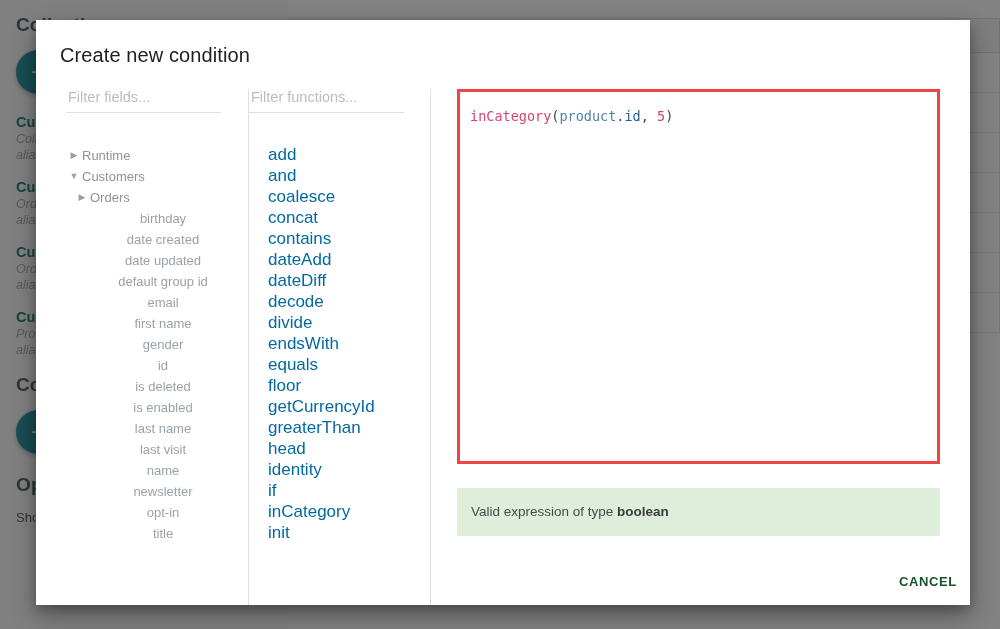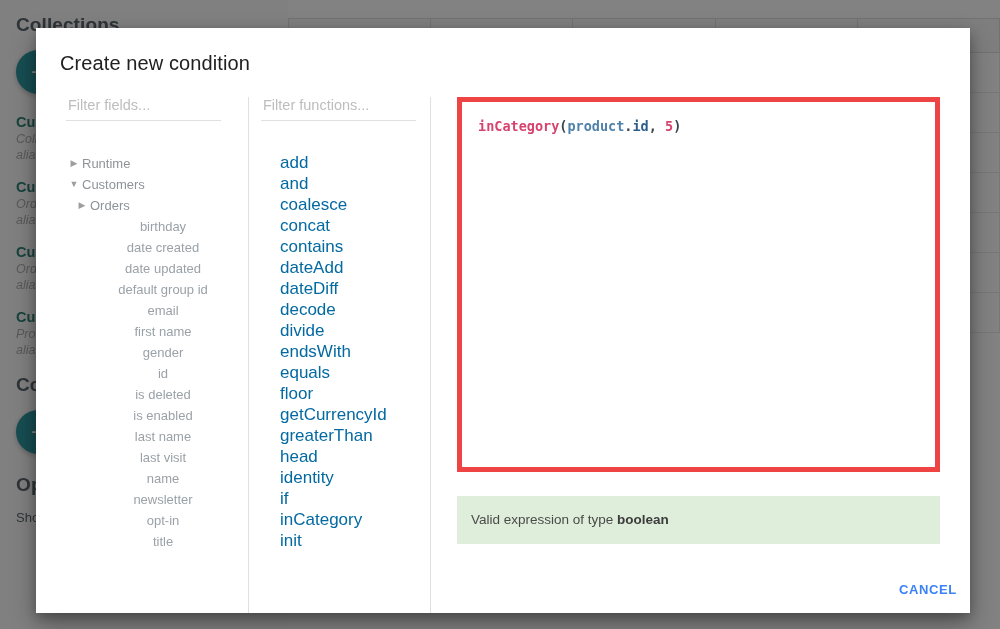--- a/index.html
+++ b/index.html
@@ -116,21 +116,21 @@
   .scrim {
     position: absolute;
     inset: 0;
     background: rgba(40, 40, 40, 0.58);
   }
 
   
   .modal {
     position: absolute;
     left: 36px;
-    top: 28px;
+    top: 20px;
     width: 934px;
     height: 585px;
     background: #ffffff;
     box-shadow: 0 11px 24px rgba(0,0,0,.32), 0 4px 10px rgba(0,0,0,.22);
     display: flex;
     flex-direction: column;
     overflow: hidden;
   }
 
   .modal-title {
@@ -150,21 +150,21 @@
 
   
   .col {
     display: flex;
     flex-direction: column;
     min-height: 0;
     padding-right: 12px;
   }
 
   .col-fields { width: 212px; flex: 0 0 212px; padding-left: 30px; }
-  .col-funcs  { width: 182px; flex: 0 0 182px; padding-left: 12px;
+  .col-funcs  { width: 182px; flex: 0 0 182px; 
                 border-left: 1px solid #e0e0e0; }
 
   .filter-input {
     border: none;
     border-bottom: 1px solid #e0e0e0;
     outline: none;
     background: transparent;
     font-family: "Liberation Sans", sans-serif;
     font-size: 14.5px;
     color: #616161;
@@ -214,25 +214,24 @@
     flex: 1;
     display: flex;
     flex-direction: column;
     padding: 0 30px 0 26px;
     border-left: 1px solid #e0e0e0;
     min-width: 0;
   }
 
   .editor-box {
     height: 396px;
-    border: 5px solid #ef4444;
+    border: 3px solid #ef4444;
     background: #ffffff;
-    padding: 14px 16px;
+    padding: 14px 10px;
     overflow: hidden;
-    font-weight: bold;
   }
 
   .code {
     font-family: "DejaVu Sans Mono", "Liberation Mono", monospace;
     font-size: 13.5px;
     line-height: 20px;
     white-space: pre;
   }
   .tok-fn    { color: #d6436e; }
   .tok-punct { color: #37474f; }
@@ -261,21 +260,21 @@
   .btn {
     background: none;
     border: none;
     font-family: "Liberation Sans", sans-serif;
     font-size: 13px;
     font-weight: bold;
     letter-spacing: .6px;
     cursor: pointer;
     padding: 6px 4px;
   }
-  .btn-cancel { color: #3b82f6; }
+  .btn-cancel { color: #14532d; }
 </style>
 </head>
 <body>
 
 <div id="root">
 
   <div class="bg-page">
 
     <div class="bg-left">
       <div class="bg-section-title">Collections</div>

